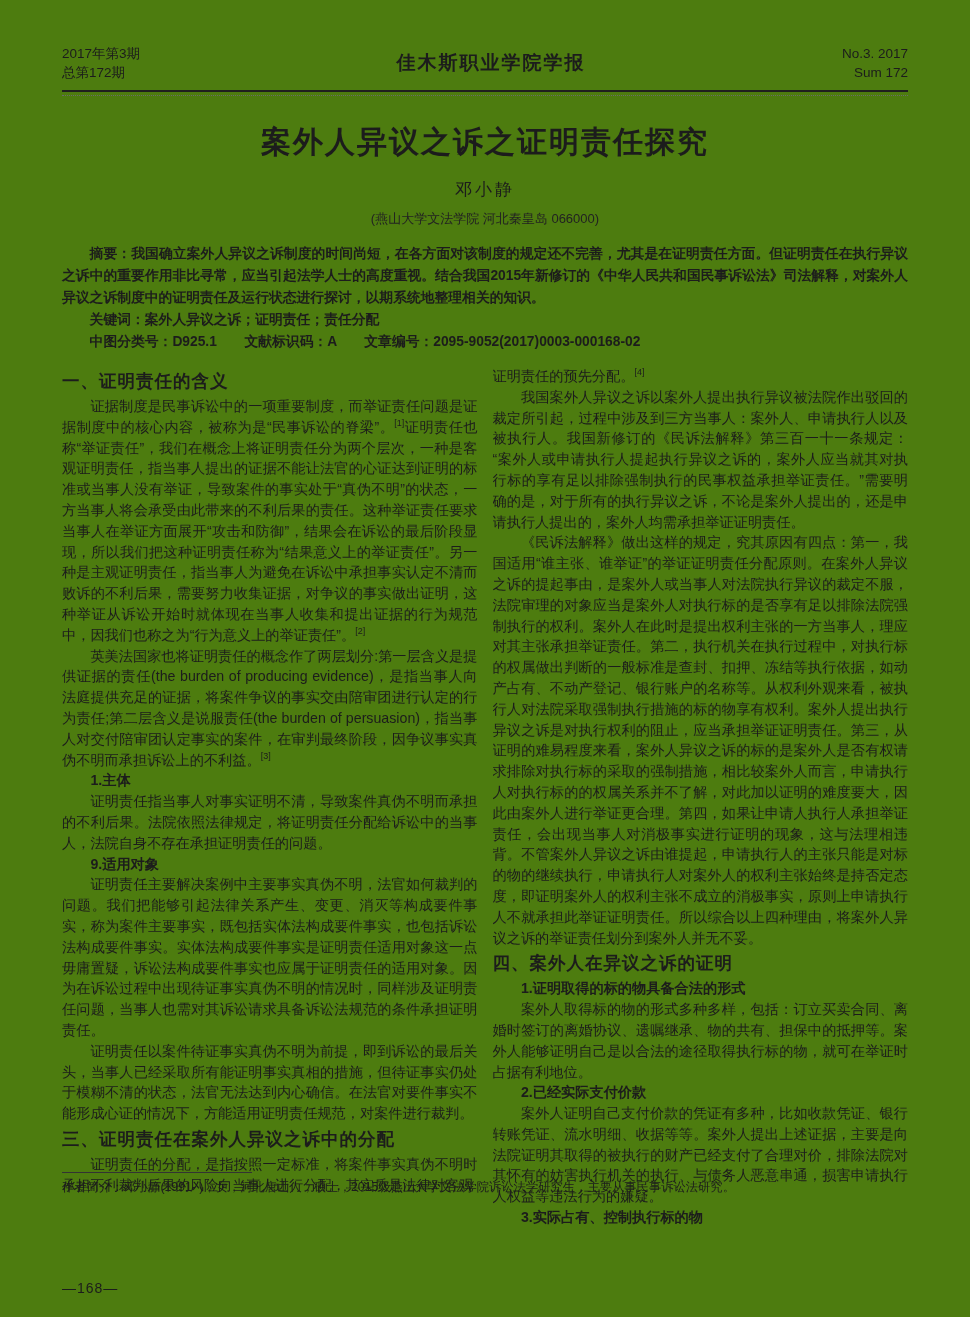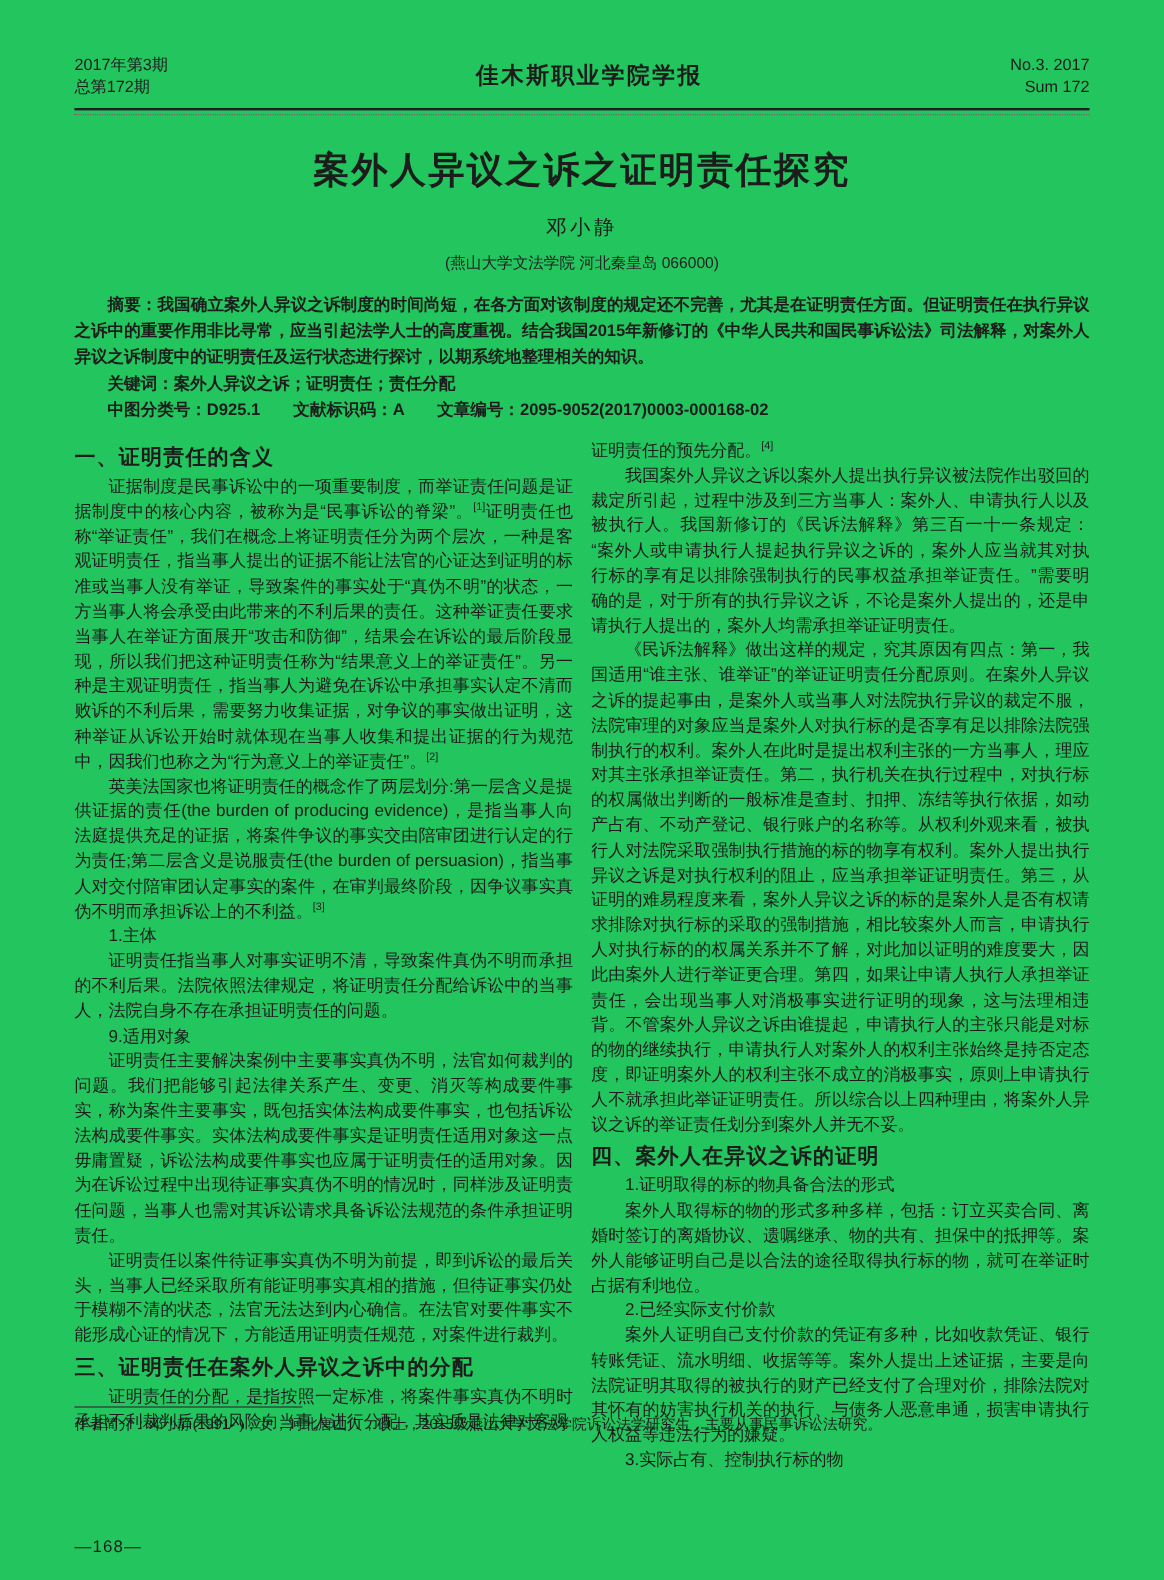--- a/index.html
+++ b/index.html
@@ -1,19 +1,19 @@
 <!DOCTYPE html>
 <html lang="zh"><head>
 <meta charset="utf-8">
 <style>
   html,body{margin:0;padding:0;background:#ffffff;}
   .page{
     position:relative;
     width:970px;height:1317px;
-    background:#22c55e;
+    background:#4d7c0f;
     color:#1c1c1c;
     font-family:"Liberation Sans","DejaVu Sans",sans-serif;
     overflow:hidden;
   }
   
   .hdr{
     display:flex;justify-content:space-between;align-items:center;
     padding:44px 62px 8px 62px;
   }
   .hdr-side{font-size:13.5px;line-height:19px;}
@@ -50,21 +50,21 @@
   .col{width:417px;overflow:hidden;}
   .blk-h1{
     font-size:17.5px;font-weight:bold;letter-spacing:1px;
     margin:3px 0 3px 0;line-height:24px;
   }
   .blk-p,.blk-sub,.blk-cont{
     margin:0;font-size:14.2px;line-height:20.8px;
     text-align:justify;
   }
   .blk-p{text-indent:2em;}
-  .blk-sub{text-indent:2em;}
+  .blk-sub{text-indent:2em;font-weight:bold;}
   .blk-cont{text-indent:0;}
   .col sup{font-size:9px;line-height:0;}
   
   .foot{position:absolute;left:62px;right:62px;top:1172px;}
   .foot-rule{width:190px;border-top:1.5px solid #333;margin-bottom:6px;}
   .bio{font-size:12.3px;line-height:17px;}
   .pageno{
     position:absolute;left:62px;top:1280px;
     font-size:14px;letter-spacing:1px;
   }

